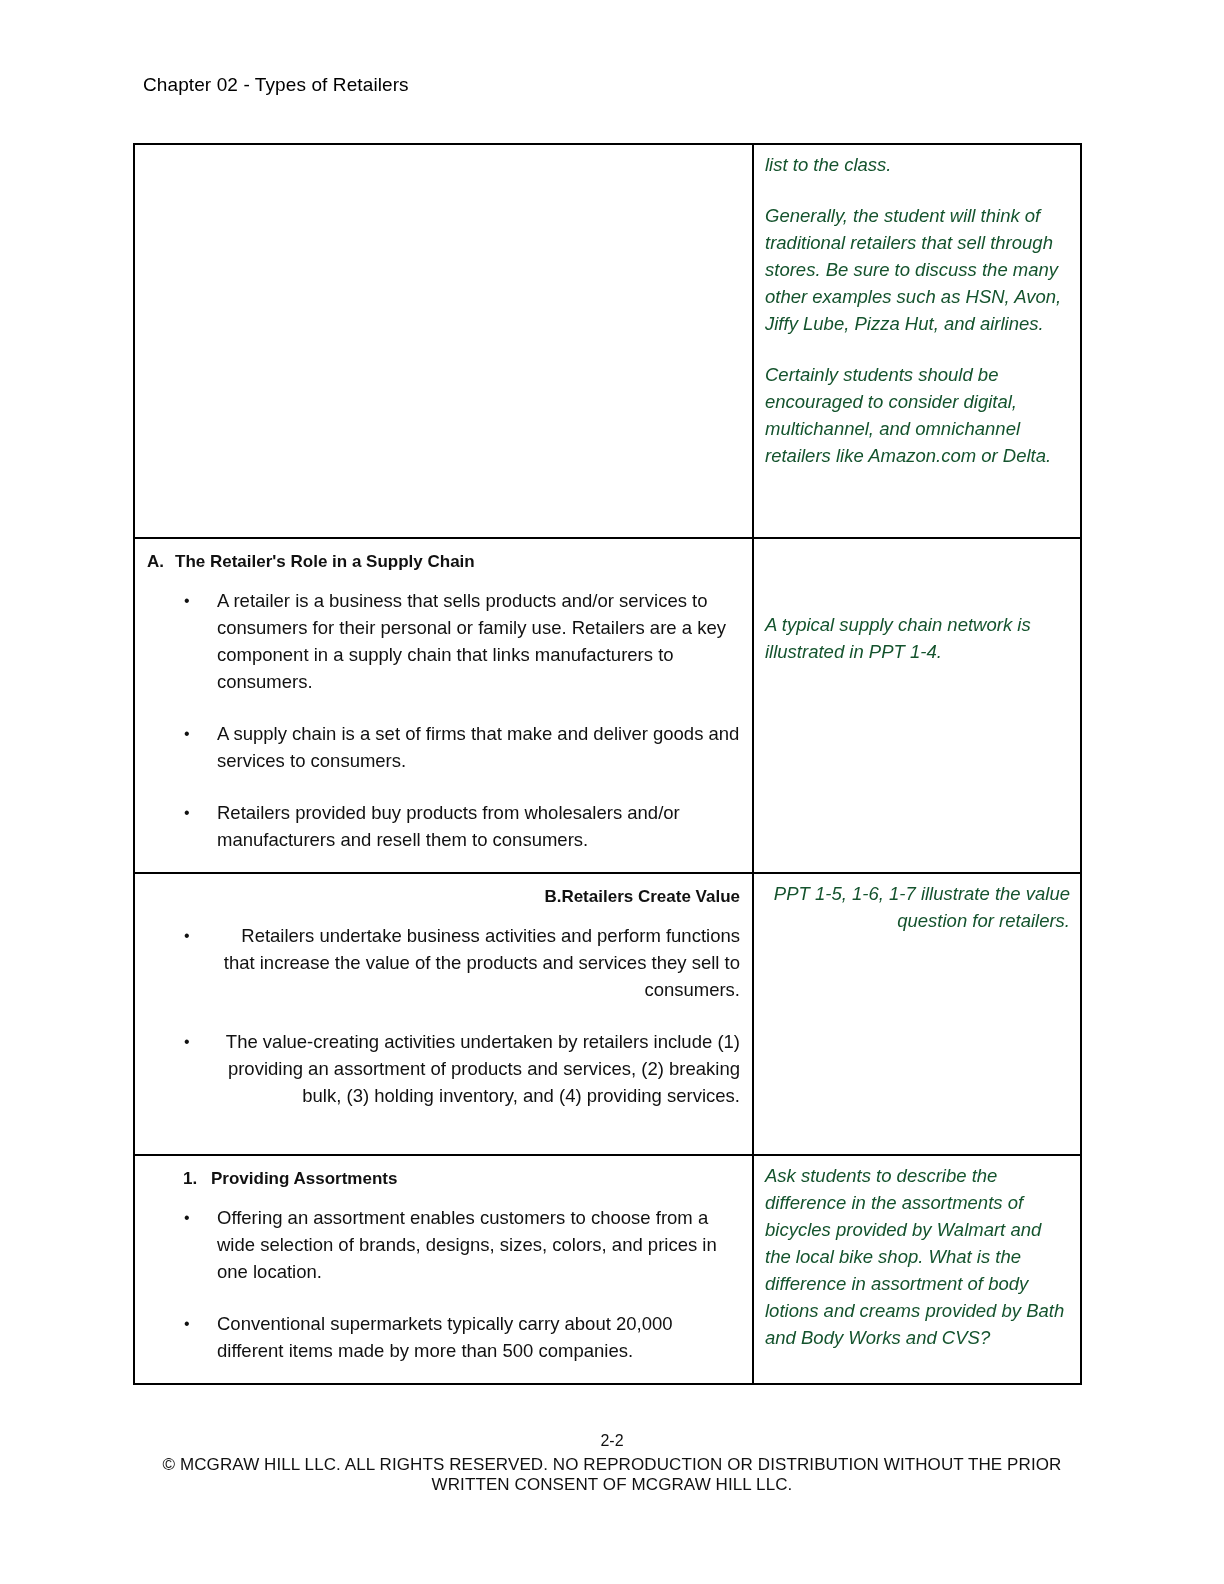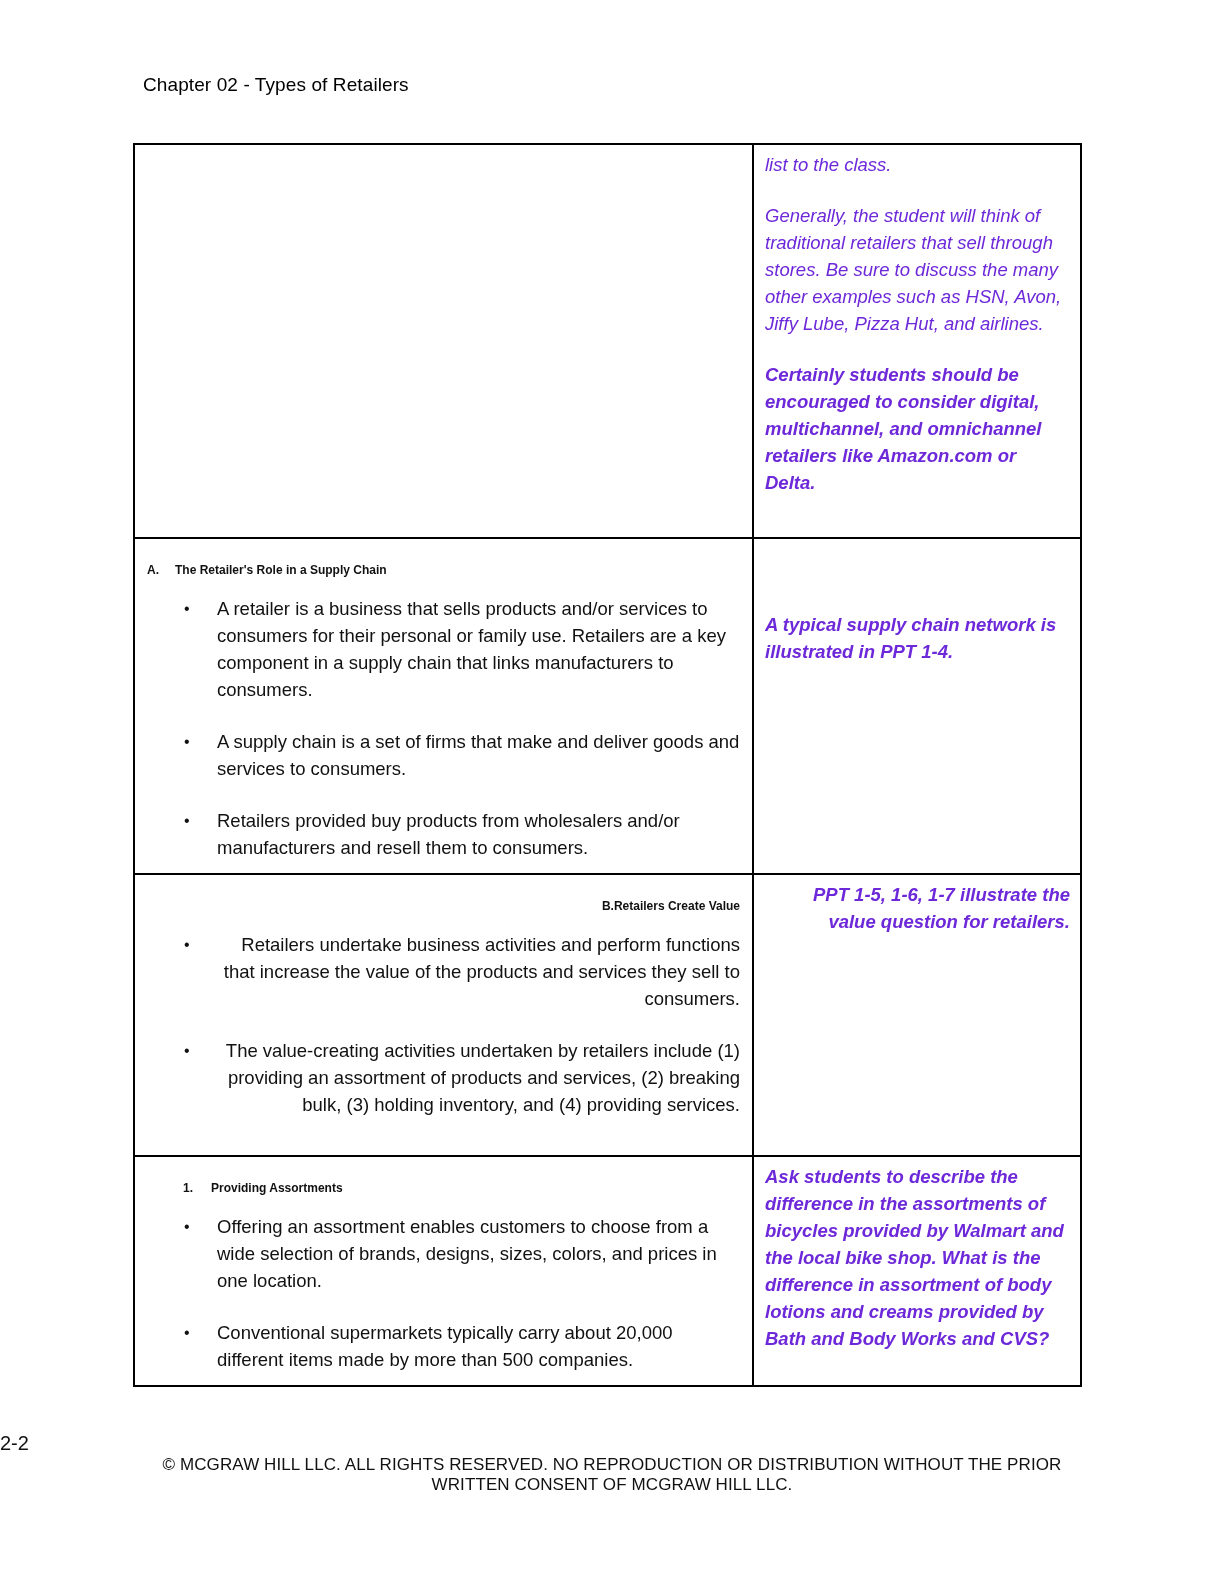--- a/index.html
+++ b/index.html
@@ -3,35 +3,35 @@
 <meta charset="utf-8">
 <style>
   html, body { margin: 0; padding: 0; background: #ffffff; }
   body { width: 1224px; height: 1584px; position: relative; font-family: "Liberation Sans", "DejaVu Sans", sans-serif; color: #111; }
   .page-header { position: absolute; left: 143px; top: 74px; font-size: 19px; color: #000000; letter-spacing: 0.1px; }
   table.doc-table { position: absolute; left: 133px; top: 143px; width: 947px; border-collapse: collapse; table-layout: fixed; }
   table.doc-table td { border: 2px solid #000; vertical-align: top; padding: 0; }
   td.left-col { width: 617px; }
   td.right-col { width: 326px; }
   .cell-inner-left { padding: 10px 12px 12px 12px; }
-  .cell-inner-right { padding: 6px 10px 12px 11px; font-style: italic; font-size: 18.5px; line-height: 27px; color: #6d28d9; }
-  .section-heading { font-weight: bold; font-size: 12px; line-height: 26px; margin: 8px 0 12px 0; }
+  .cell-inner-right { padding: 6px 10px 12px 11px; font-style: italic; font-size: 18.5px; line-height: 27px; color: #14532d; }
+  .section-heading { font-weight: bold; font-size: 17px; line-height: 26px; margin: 0 0 12px 0; }
   .section-heading .marker { display: inline-block; width: 28px; }
   .section-heading.sub { padding-left: 36px; }
   ul.bullets { list-style: none; margin: 0; padding: 0; }
   ul.bullets li { position: relative; padding-left: 70px; font-size: 18.5px; line-height: 27px; margin-bottom: 25px; }
   ul.bullets li:last-child { margin-bottom: 0; }
   ul.bullets li .bullet { position: absolute; left: 37px; top: 0; font-size: 16px; }
   .para { margin: 0 0 24px 0; }
-  .para:last-child { margin-bottom: 0; font-weight: bold; }
+  .para:last-child { margin-bottom: 0; }
   .row1 td { height: 392px; }
   .row2 td { height: 333px; }
   .row3 td { height: 280px; text-align: right; }
   .row4 td { height: 227px; }
-  .page-number { position: absolute; left: 0; width: 1224px; top: 1432px; text-align: left; font-size: 20px; }
+  .page-number { position: absolute; left: 0; width: 1224px; top: 1432px; text-align: center; font-size: 16px; }
   .copyright { position: absolute; left: 130px; width: 964px; top: 1455px; text-align: center; font-size: 17px; line-height: 20px; letter-spacing: 0.1px; }
 </style>
 </head>
 <body>
 
 <div class="page-header">Chapter 02 - Types of Retailers</div>
 
 <table class="doc-table">
   <tbody>
     <tr class="row1">

